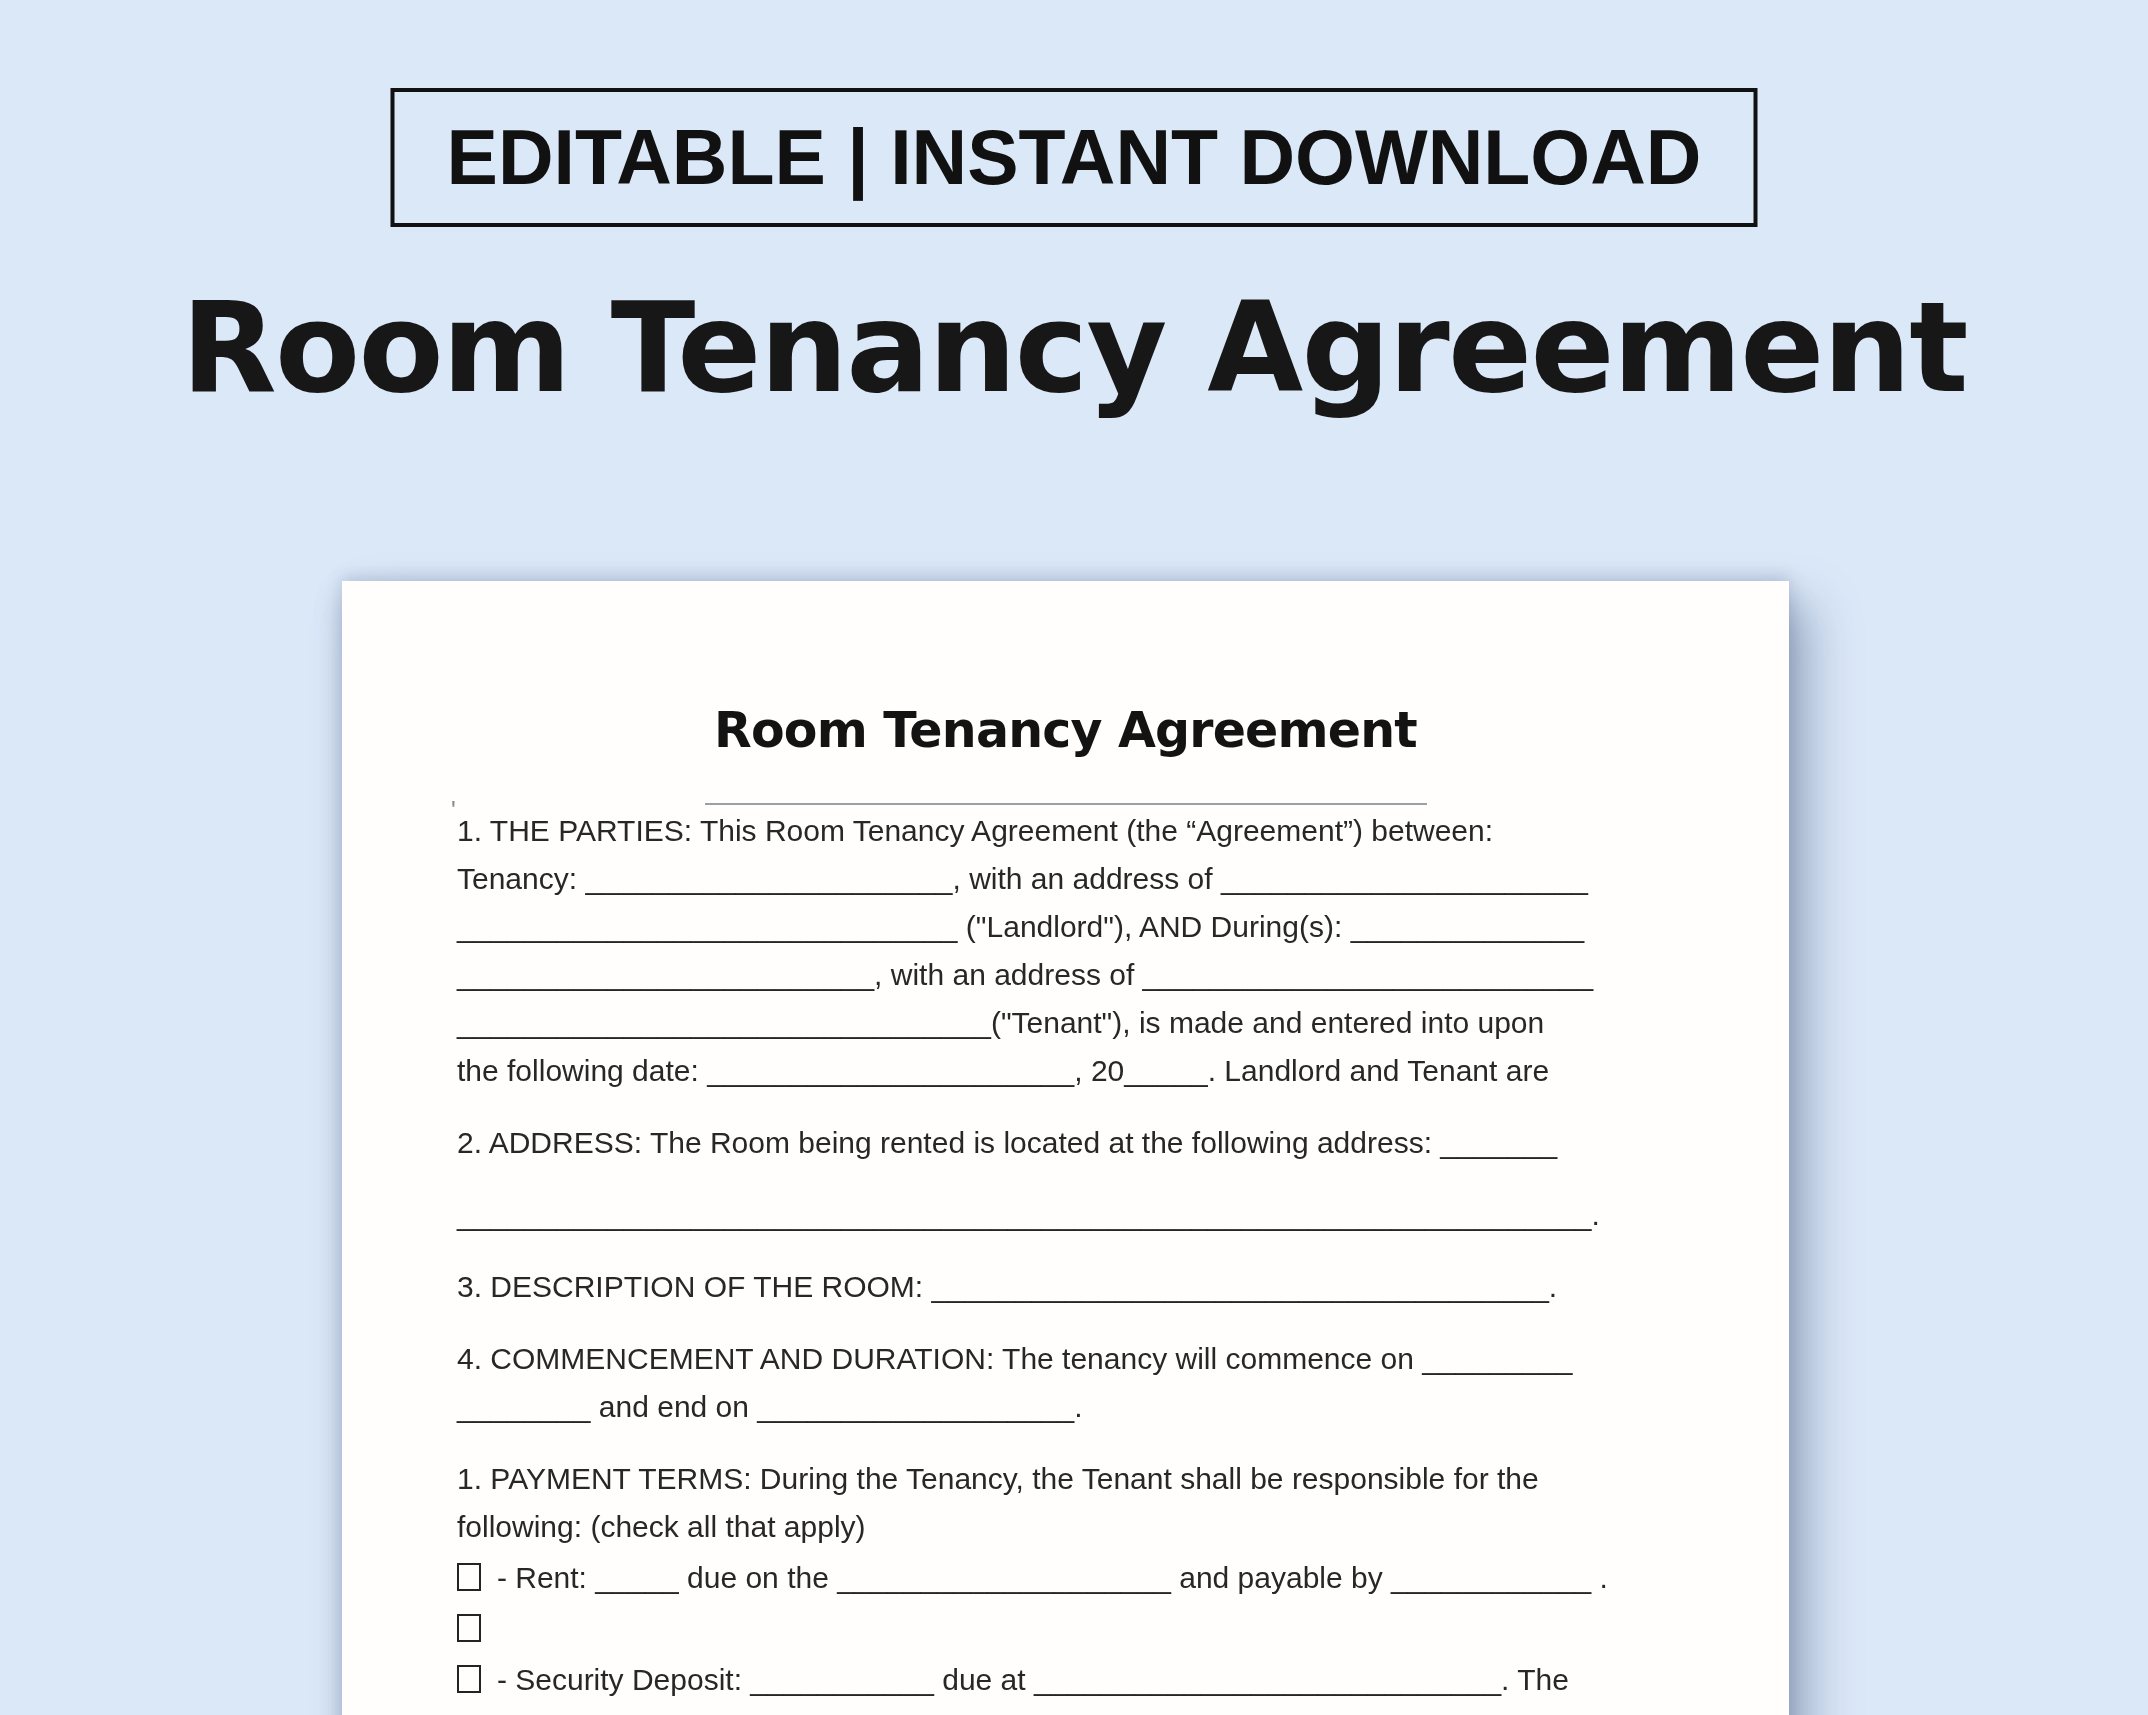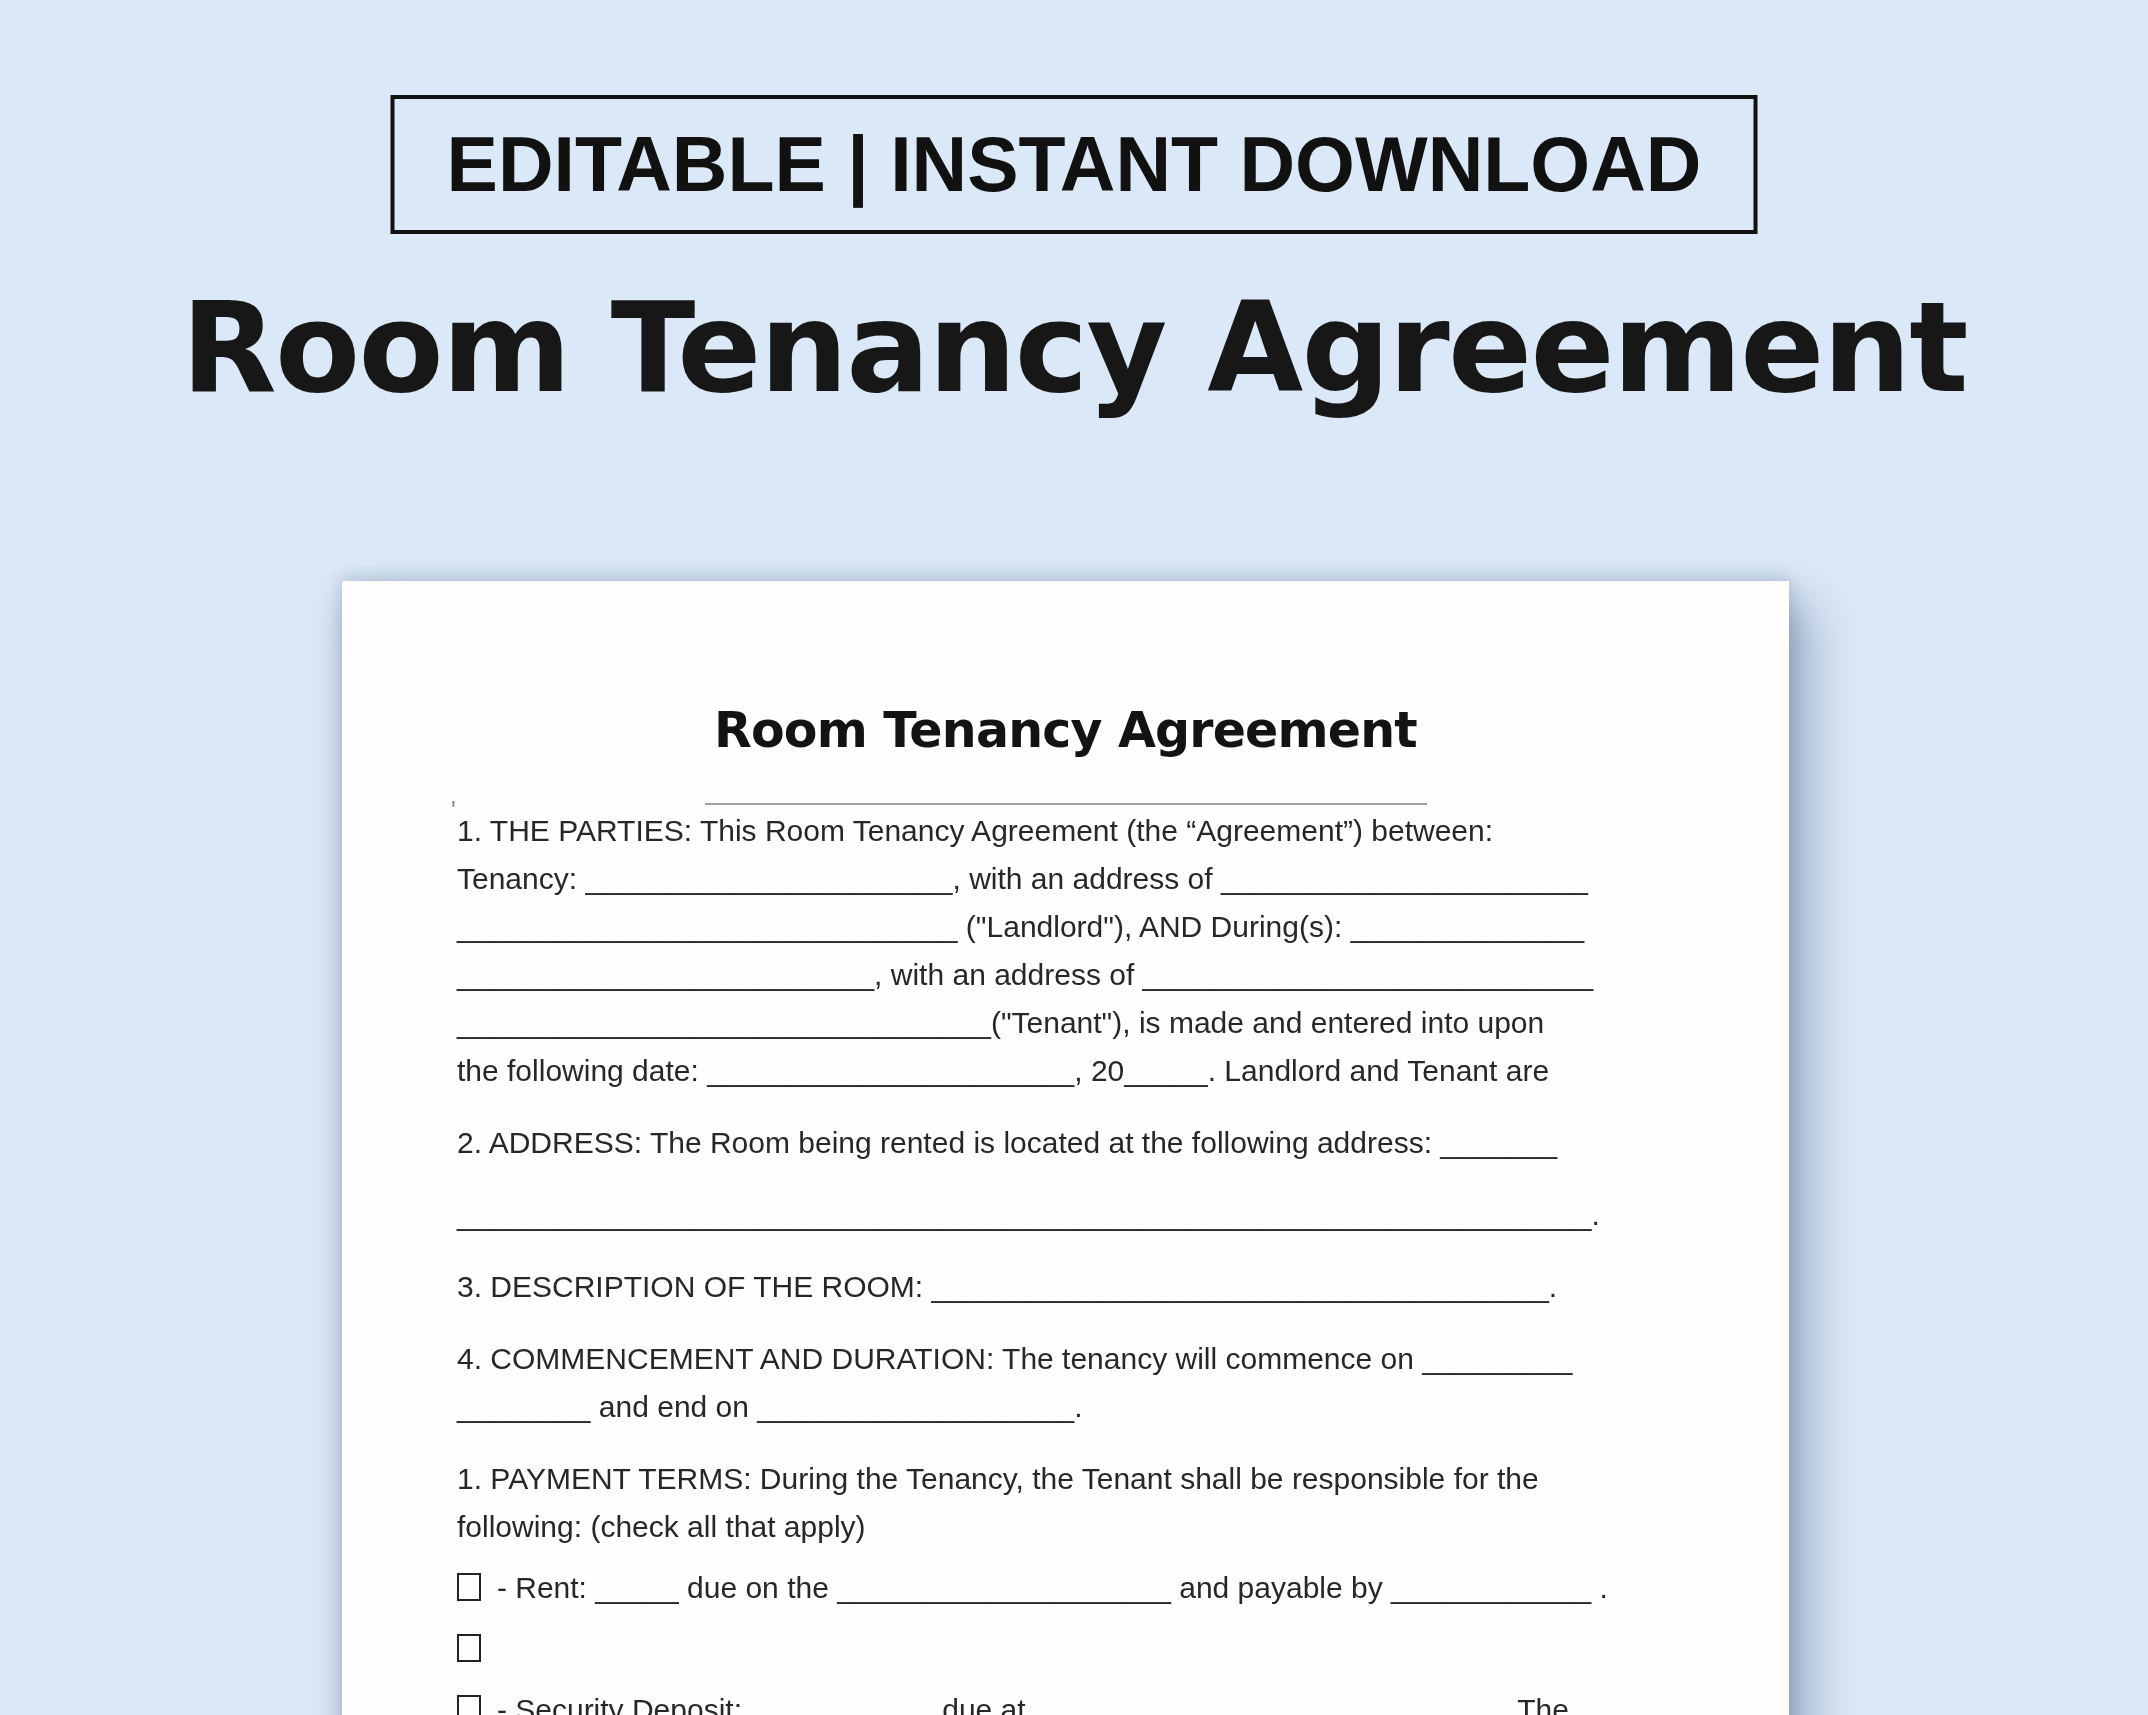--- a/index.html
+++ b/index.html
@@ -3,21 +3,21 @@
 <meta charset="utf-8">
 <style>
   html,body{margin:0;padding:0;}
   body{
     width:2148px;height:1716px;overflow:hidden;position:relative;
     background:#dbe8f8;
     font-family:"Liberation Sans",sans-serif;
   }
   
   .badge{
-    position:absolute;left:50%;top:95px;transform:translateX(-50%);
+    position:absolute;left:50%;top:88px;transform:translateX(-50%);
     width:1359px;height:131px;
     border:4.2px solid #111;
     display:flex;align-items:center;justify-content:center;
     background:transparent;
   }
   .badge-label{
     font-weight:700;font-size:77px;color:#111;letter-spacing:0px;
     font-family:"Liberation Sans",sans-serif;white-space:nowrap;
   }
   
@@ -47,21 +47,21 @@
   }
   .stray{
     position:absolute;left:109px;top:215px;color:#8a8a8a;font-size:25px;
   }
   .doc-body{
     margin:2.5px 0 0;padding:0 134px 0 115px;
     font-size:30px;line-height:48px;color:#272727;
   }
   .doc-line{white-space:nowrap;}
   .para{margin-top:24px;}
-  .cbline{margin-top:13px;}
+  .cbline{margin-top:3px;}
   .b{font-weight:400;}
   .cbx{
     display:inline-block;width:20px;height:23.5px;
     border:2.5px solid #232323;margin-right:7.6px;vertical-align:-2.5px;
     background:transparent;
   }
 </style>
 </head>
 <body>
 

